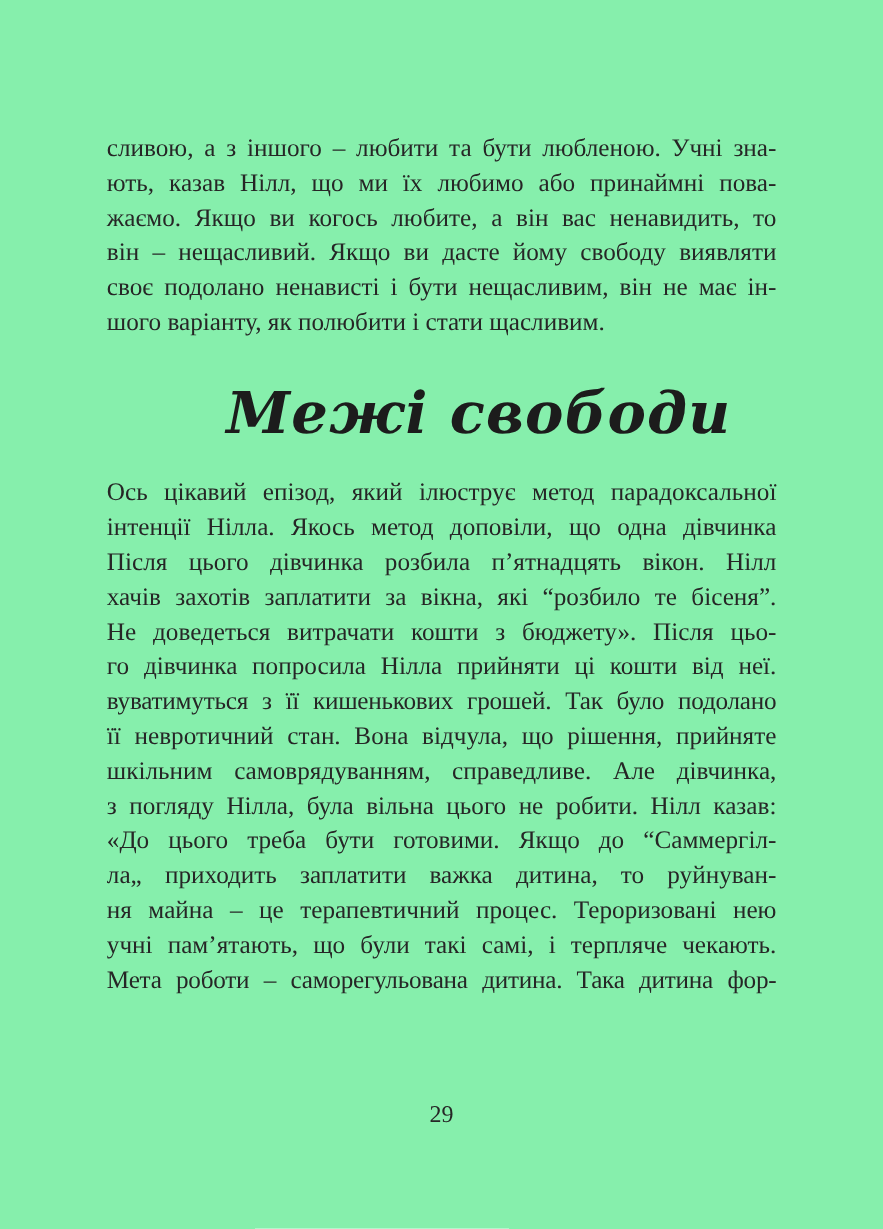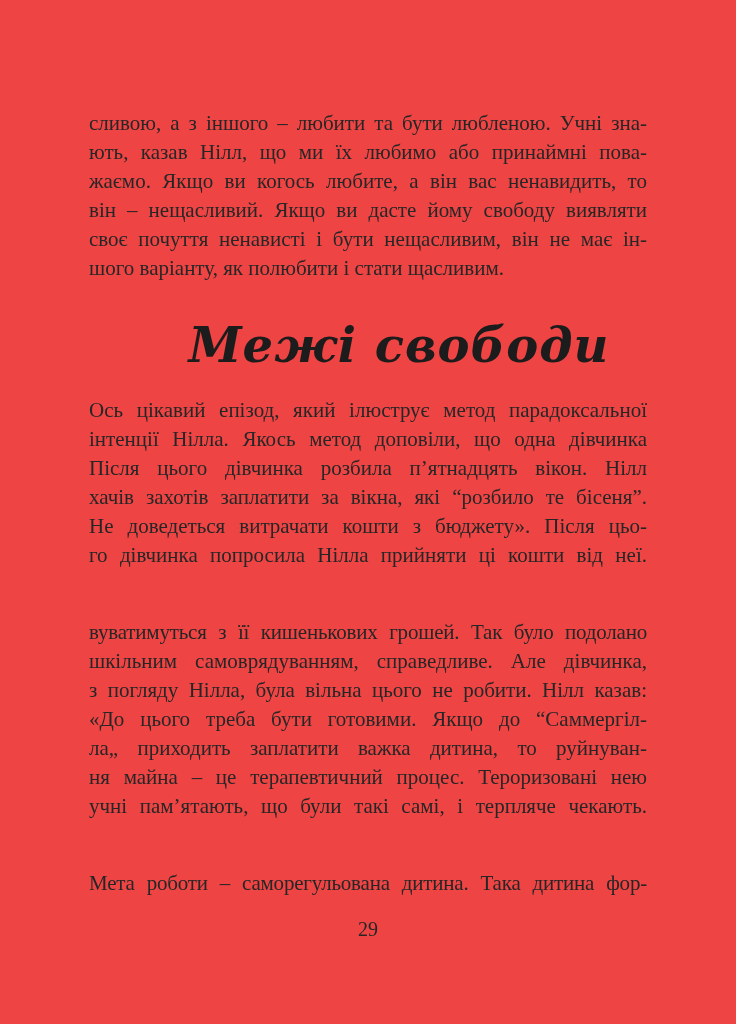--- a/index.html
+++ b/index.html
@@ -4,21 +4,21 @@
 <style>
   html, body {
     margin: 0;
     padding: 0;
     background: #ffffff;
   }
   .page {
     position: relative;
     width: 736px;
     height: 1024px;
-    background: #ef4444;
+    background: #86efac;
     font-family: "Liberation Serif", serif;
     color: #262626;
     overflow: hidden;
   }
   .textcol {
     position: absolute;
     left: 89px;
     width: 558px;
   }
   .para {
@@ -32,21 +32,20 @@
     height: 29px;
     overflow: visible;
   }
   .line--plain {
     text-align: center;
     text-align-last: left;
   }
   .line--tight {
     word-spacing: -2.5px;
     letter-spacing: -0.2px;
-    margin-top: 48px;
   }
   .intro-block { top: 109px; }
   .body-block  { top: 396px; }
   .heading-block {
     position: absolute;
     left: 0;
     top: 314px;
     width: 716px;
     text-align: center;
     padding-left: 41px;
@@ -74,36 +73,37 @@
 </head>
 <body>
 
 <div class="page">
 
   <div class="textcol para intro-block">
     <div class="line">сливою, а з іншого – любити та бути любленою. Учні зна-</div>
     <div class="line">ють, казав Нілл, що ми їх любимо або принаймні пова-</div>
     <div class="line">жаємо. Якщо ви когось любите, а він вас ненавидить, то</div>
     <div class="line">він – нещасливий. Якщо ви дасте йому свободу виявляти</div>
-    <div class="line">своє почуття ненависті і бути нещасливим, він не має ін-</div>
+    <div class="line">своє подолано ненависті і бути нещасливим, він не має ін-</div>
     <div class="line line--plain">шого варіанту, як полюбити і стати щасливим.</div>
   </div>
 
   <div class="heading-block">
     <span class="heading-text">Межі свободи</span>
   </div>
 
   <div class="textcol para body-block">
     <div class="line">Ось цікавий епізод, який ілюструє метод парадоксальної</div>
     <div class="line">інтенції Нілла. Якось метод доповіли, що одна дівчинка</div>
     <div class="line">Після цього дівчинка розбила п’ятнадцять вікон. Нілл</div>
     <div class="line">хачів захотів заплатити за вікна, які “розбило те бісеня”.</div>
     <div class="line">Не доведеться витрачати кошти з бюджету». Після цьо-</div>
     <div class="line">го дівчинка попросила Нілла прийняти ці кошти від неї.</div>
     <div class="line line--tight">вуватимуться з її кишенькових грошей. Так було подолано</div>
+    <div class="line">її невротичний стан. Вона відчула, що рішення, прийняте</div>
     <div class="line">шкільним самоврядуванням, справедливе. Але дівчинка,</div>
     <div class="line">з погляду Нілла, була вільна цього не робити. Нілл казав:</div>
     <div class="line">«До цього треба бути готовими. Якщо до “Саммергіл-</div>
     <div class="line">ла„ приходить заплатити важка дитина, то руйнуван-</div>
     <div class="line">ня майна – це терапевтичний процес. Тероризовані нею</div>
     <div class="line">учні пам’ятають, що були такі самі, і терпляче чекають.</div>
     <div class="line line--tight">Мета роботи – саморегульована дитина. Така дитина фор-</div>
   </div>
 
   <div class="page-number">29</div>

